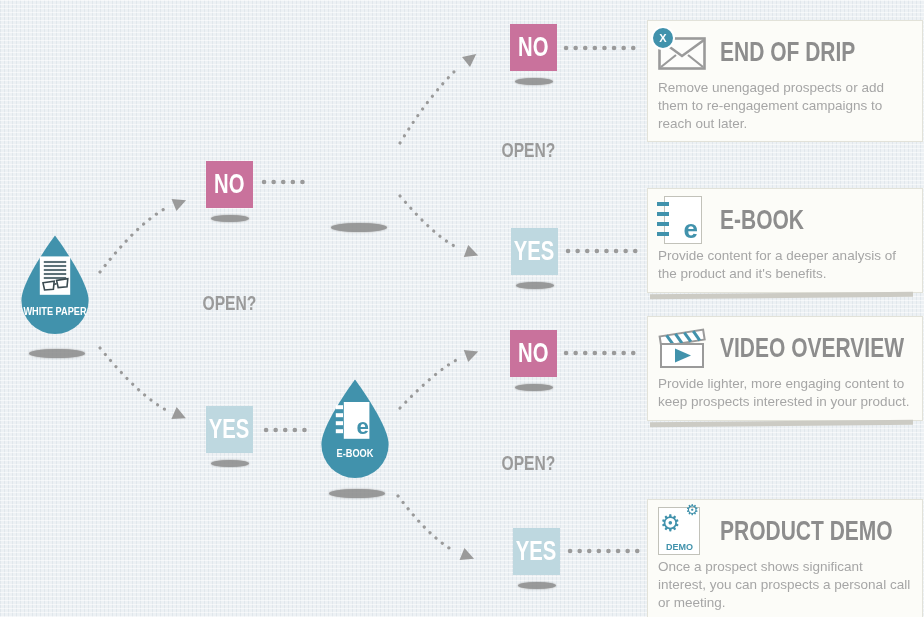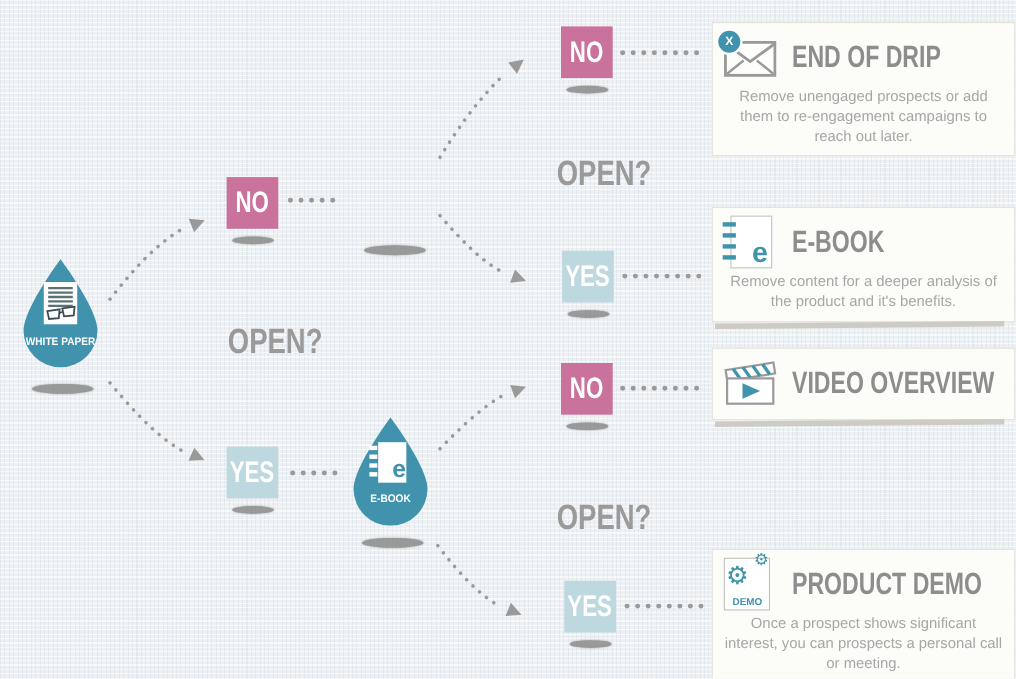--- a/index.html
+++ b/index.html
@@ -22,32 +22,32 @@
   
   .shadow{position:absolute;border-radius:50%;background:#8a8a8a;box-shadow:0 0 2px #8a8a8a;opacity:.85;}
 
   
   .badge{position:absolute;width:47px;height:47px;display:flex;align-items:center;justify-content:center;}
   .badge .t{color:#fff;font-weight:700;font-size:27px;transform:scaleX(.75);}
   .pink{background:#c9729c}
   .blue{background:#bed8e0}
 
   
-  .open{position:absolute;width:92px;text-align:left;color:#9a9a9a;font-weight:700;font-size:32px;}
+  .open{position:absolute;width:92px;text-align:left;color:#9a9a9a;font-weight:700;font-size:20px;}
   .open .t{display:inline-block;transform:scaleX(.78);}
 
   
   .card{position:absolute;left:647px;width:276px;box-sizing:border-box;
     background:#fcfcf8;border:1px solid #e2e2d9;padding:7px 10px 9px;}
   .card-bar{position:absolute;left:2px;right:9px;bottom:-6px;height:5px;background:#cccbc4;transform:rotate(-.5deg);}
   .card-head{display:flex;align-items:center;gap:12px;height:48px;}
   .icon-slot{flex:0 0 50px;display:flex;justify-content:flex-start;}
   .card-title{color:#8d8d8d;font-size:28px;font-weight:700;white-space:nowrap;
     transform:scaleX(.75);transform-origin:left center;}
-  .card-desc{margin:3px 0 0;color:#a6a6a6;font-size:13.5px;line-height:1.32;text-align:center;}
+  .card-desc{margin:3px 0 0;color:#a6a6a6;font-size:13.5px;line-height:1.32;}
 
   
   .env{position:relative;width:48px;height:33px;margin-top:2px;}
   .xbadge{position:absolute;left:-7px;top:-11px;width:20px;height:20px;border-radius:50%;
     background:#4192ac;border:2px solid #fff;color:#fff;font-size:11px;font-weight:700;
     display:flex;align-items:center;justify-content:center;}
 
   
   .ebook-icon{position:relative;width:36px;height:46px;background:#fff;border:1px solid #c2c2ba;margin-left:6px;}
   .ebook-dash{position:absolute;left:-8px;width:12px;height:4px;background:#4192ac;}
@@ -189,21 +189,21 @@
         <div class="ebook-icon">
           <div class="ebook-dash" style="top:5px;"></div>
           <div class="ebook-dash" style="top:15px;"></div>
           <div class="ebook-dash" style="top:25px;"></div>
           <div class="ebook-dash" style="top:35px;"></div>
           <div class="ebook-letter">e</div>
         </div>
       </div>
       <div class="card-title">E-BOOK</div>
     </div>
-    <p class="card-desc">Remove content for a deeper analysis of the product and it's benefits.</p>
+    <p class="card-desc">Provide content for a deeper analysis of the product and it's benefits.</p>
     <div class="card-bar"></div>
   </div>
 
   <div class="card" style="top:316px;">
     <div class="card-head">
       <div class="icon-slot">
         <svg width="48" height="42" viewBox="0 0 48 42">
           <g transform="rotate(-9 24 10)">
             <rect x="2" y="6" width="44" height="10" fill="#ffffff" stroke="#9a9a9a" stroke-width="2"></rect>
             <g stroke="#4192ac" stroke-width="3">
@@ -212,20 +212,21 @@
               <line x1="27" y1="6" x2="32" y2="16"></line>
                 <line x1="36" y1="6" x2="41" y2="16"></line>
             </g>
           </g>
           <rect x="3" y="17" width="42" height="23" fill="#ffffff" stroke="#9a9a9a" stroke-width="2"></rect>
           <polygon points="17,21.5 33,28.5 17,35.5" fill="#4192ac"></polygon>
         </svg>
       </div>
       <div class="card-title">VIDEO OVERVIEW</div>
     </div>
+    <p class="card-desc">Provide lighter, more engaging content to keep prospects interested in your product.</p>
     <div class="card-bar"></div>
   </div>
 
   <div class="card" style="top:499px;">
     <div class="card-head">
       <div class="icon-slot">
         <div class="demo-icon">
           <span class="gear1">⚙</span>
           <span class="gear2">⚙</span>
           <div class="demo-label">DEMO</div>

